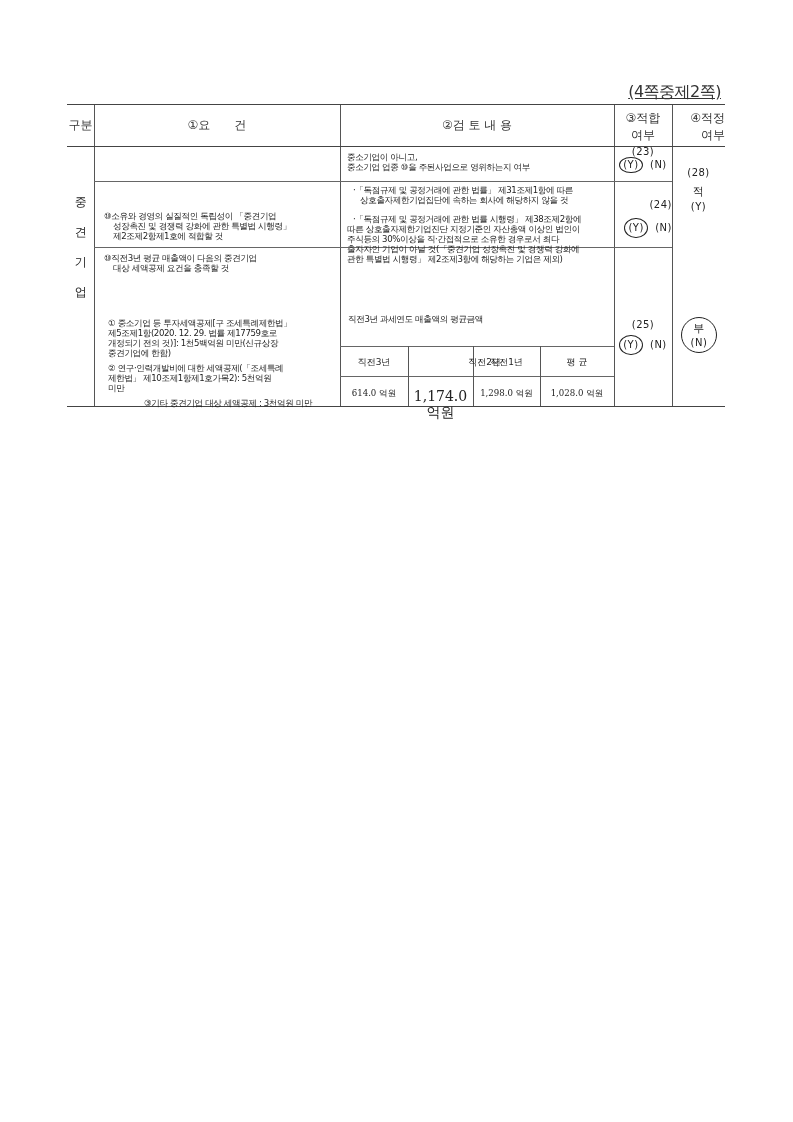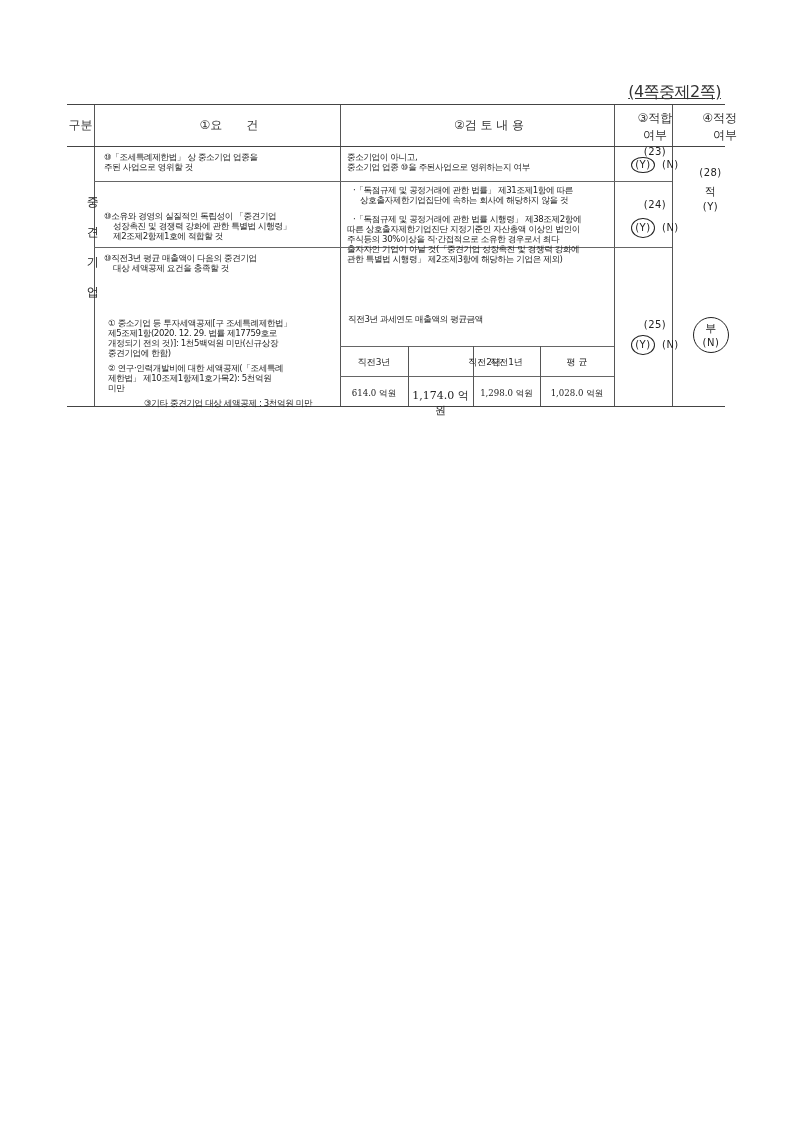--- a/index.html
+++ b/index.html
@@ -3,21 +3,21 @@
 <meta charset="utf-8">
 <style>
   html, body { margin:0; padding:0; background:#ffffff; }
   body { width:793px; height:1122px; position:relative; font-family:"DejaVu Sans", sans-serif; color:#222; overflow:hidden; }
   .page-no { position:absolute; top:82px; right:72px; font-size:16px; color:#333; letter-spacing:-0.5px;text-decoration:underline; }
   .form { position:absolute; left:67px; top:104px; width:658px; height:301px; border-top:1.5px solid #444; border-bottom:1.5px solid #444; }
   .vl { position:absolute; background:#555; width:1px; }
   .hl { position:absolute; background:#666; height:1px; }
   .cell { position:absolute; font-size:8.6px; line-height:10px; letter-spacing:-0.4px; color:#222; }
   .hdr { font-size:12px; color:#333; letter-spacing:0; }
-  .center { text-align:center;margin-left:12px; }
+  .center { text-align:center; }
   .circ { display:inline-block; border:1px solid #222; border-radius:50%; padding:2px 3px; }
   .yn { font-size:10px; letter-spacing:0.5px; }
   .sub { position:absolute; font-size:9px; text-align:center; color:#222; }
 </style>
 </head>
 <body>
 
 <div class="page-no">(4쪽중제2쪽)</div>
 
 <div class="form">
@@ -49,24 +49,20 @@
     <div>여부</div>
   </div>
 
   <div class="cell center" style="left:0; top:82px; width:27px; font-size:12px; line-height:30px;">
     <div>중</div>
     <div>견</div>
     <div>기</div>
     <div>업</div>
   </div>
 
-  <div class="cell" style="left:37px; top:47px; width:230px;">
-    <div>⑩「조세특례제한법」 상 중소기업 업종을</div>
-    <div>주된 사업으로 영위할 것</div>
-  </div>
   <div class="cell" style="left:280px; top:47px; width:262px;">
     <div>중소기업이 아니고,</div>
     <div>중소기업 업종 ⑩을 주된사업으로 영위하는지 여부</div>
   </div>
   <div class="cell center yn" style="left:547px; top:42px; width:58px;">
     <div>(23)</div>
     <div><span class="circ">(Y)</span>&nbsp;&nbsp;<span>(N)</span></div>
   </div>
 
   <div class="cell" style="left:37px; top:106px; width:232px;">
@@ -77,21 +73,21 @@
   <div class="cell" style="left:280px; top:80px; width:264px;">
     <div style="padding-left:6px;">·「독점규제 및 공정거래에 관한 법률」 제31조제1항에 따른</div>
     <div style="padding-left:13px;">상호출자제한기업집단에 속하는 회사에 해당하지 않을 것</div>
     <div style="height:9px;"></div>
     <div style="padding-left:6px;">·「독점규제 및 공정거래에 관한 법률 시행령」 제38조제2항에</div>
     <div>따른 상호출자제한기업진단 지정기준인 자산총액 이상인 법인이</div>
     <div>주식등의 30%이상을 직·간접적으로 소유한 경우로서 최다</div>
     <div>출자자인 기업이 아닐 것(「중견기업 성장촉진 및 경쟁력 강화에</div>
     <div>관한 특별법 시행령」 제2조제3항에 해당하는 기업은 제외)</div>
   </div>
-  <div class="cell center yn" style="left:547px; top:93px; width:58px; line-height:14px;">
+  <div class="cell center yn" style="left:547px; top:93px; width:58px; line-height:14px;text-align:right;">
     <div>(24)</div>
     <div style="margin-top:6px;"><span class="circ">(Y)</span>&nbsp;&nbsp;<span>(N)</span></div>
   </div>
 
   <div class="cell" style="left:37px; top:148px; width:232px;">
     <div>⑩직전3년 평균 매출액이 다음의 중견기업</div>
     <div style="padding-left:9px;">대상 세액공제 요건을 충족할 것</div>
     <div style="height:5px;"></div>
     <div style="padding-left:4px;margin-top:40px;">① 중소기업 등 투자세액공제[구 조세특례제한법」</div>
     <div style="padding-left:4px;">제5조제1항(2020. 12. 29. 법률 제17759호로</div>
@@ -104,21 +100,21 @@
     <div style="height:5px;"></div>
     <div style="padding-left:4px;margin-left:36px;">③기타 중견기업 대상 세액공제 : 3천억원 미만</div>
   </div>
   <div class="cell" style="left:281px; top:209px; width:262px;">직전3년 과세연도 매출액의 평균금액</div>
 
   <div class="sub" style="left:273px; top:251px; width:68px;">직전3년</div>
   <div class="sub" style="left:341px; top:251px; width:65px;padding-left:44px;">직전2년</div>
   <div class="sub" style="left:406px; top:251px; width:67px;">직전1년</div>
   <div class="sub" style="left:473px; top:251px; width:74px;">평 균</div>
   <div class="sub" style="left:273px; top:283px; width:68px; font-family:'DejaVu Serif', serif; font-size:8.6px;">614.0 억원</div>
-  <div class="sub" style="left:341px; top:283px; width:65px; font-family:'DejaVu Serif', serif; font-size:11px;">1,174.0 억원</div>
+  <div class="sub" style="left:341px; top:283px; width:65px; font-family:'DejaVu Serif', serif; font-size:14px;">1,174.0 억원</div>
   <div class="sub" style="left:406px; top:283px; width:67px; font-family:'DejaVu Serif', serif; font-size:8.6px;">1,298.0 억원</div>
   <div class="sub" style="left:473px; top:283px; width:74px; font-family:'DejaVu Serif', serif; font-size:8.6px;">1,028.0 억원</div>
 
   <div class="cell center yn" style="left:547px; top:213px; width:58px; line-height:14px;">
     <div>(25)</div>
     <div style="margin-top:3px;"><span class="circ">(Y)</span>&nbsp;&nbsp;<span>(N)</span></div>
   </div>
 
   <div class="cell center yn" style="left:605px; top:60px; width:53px; line-height:15px;">
     <div>(28)</div>

